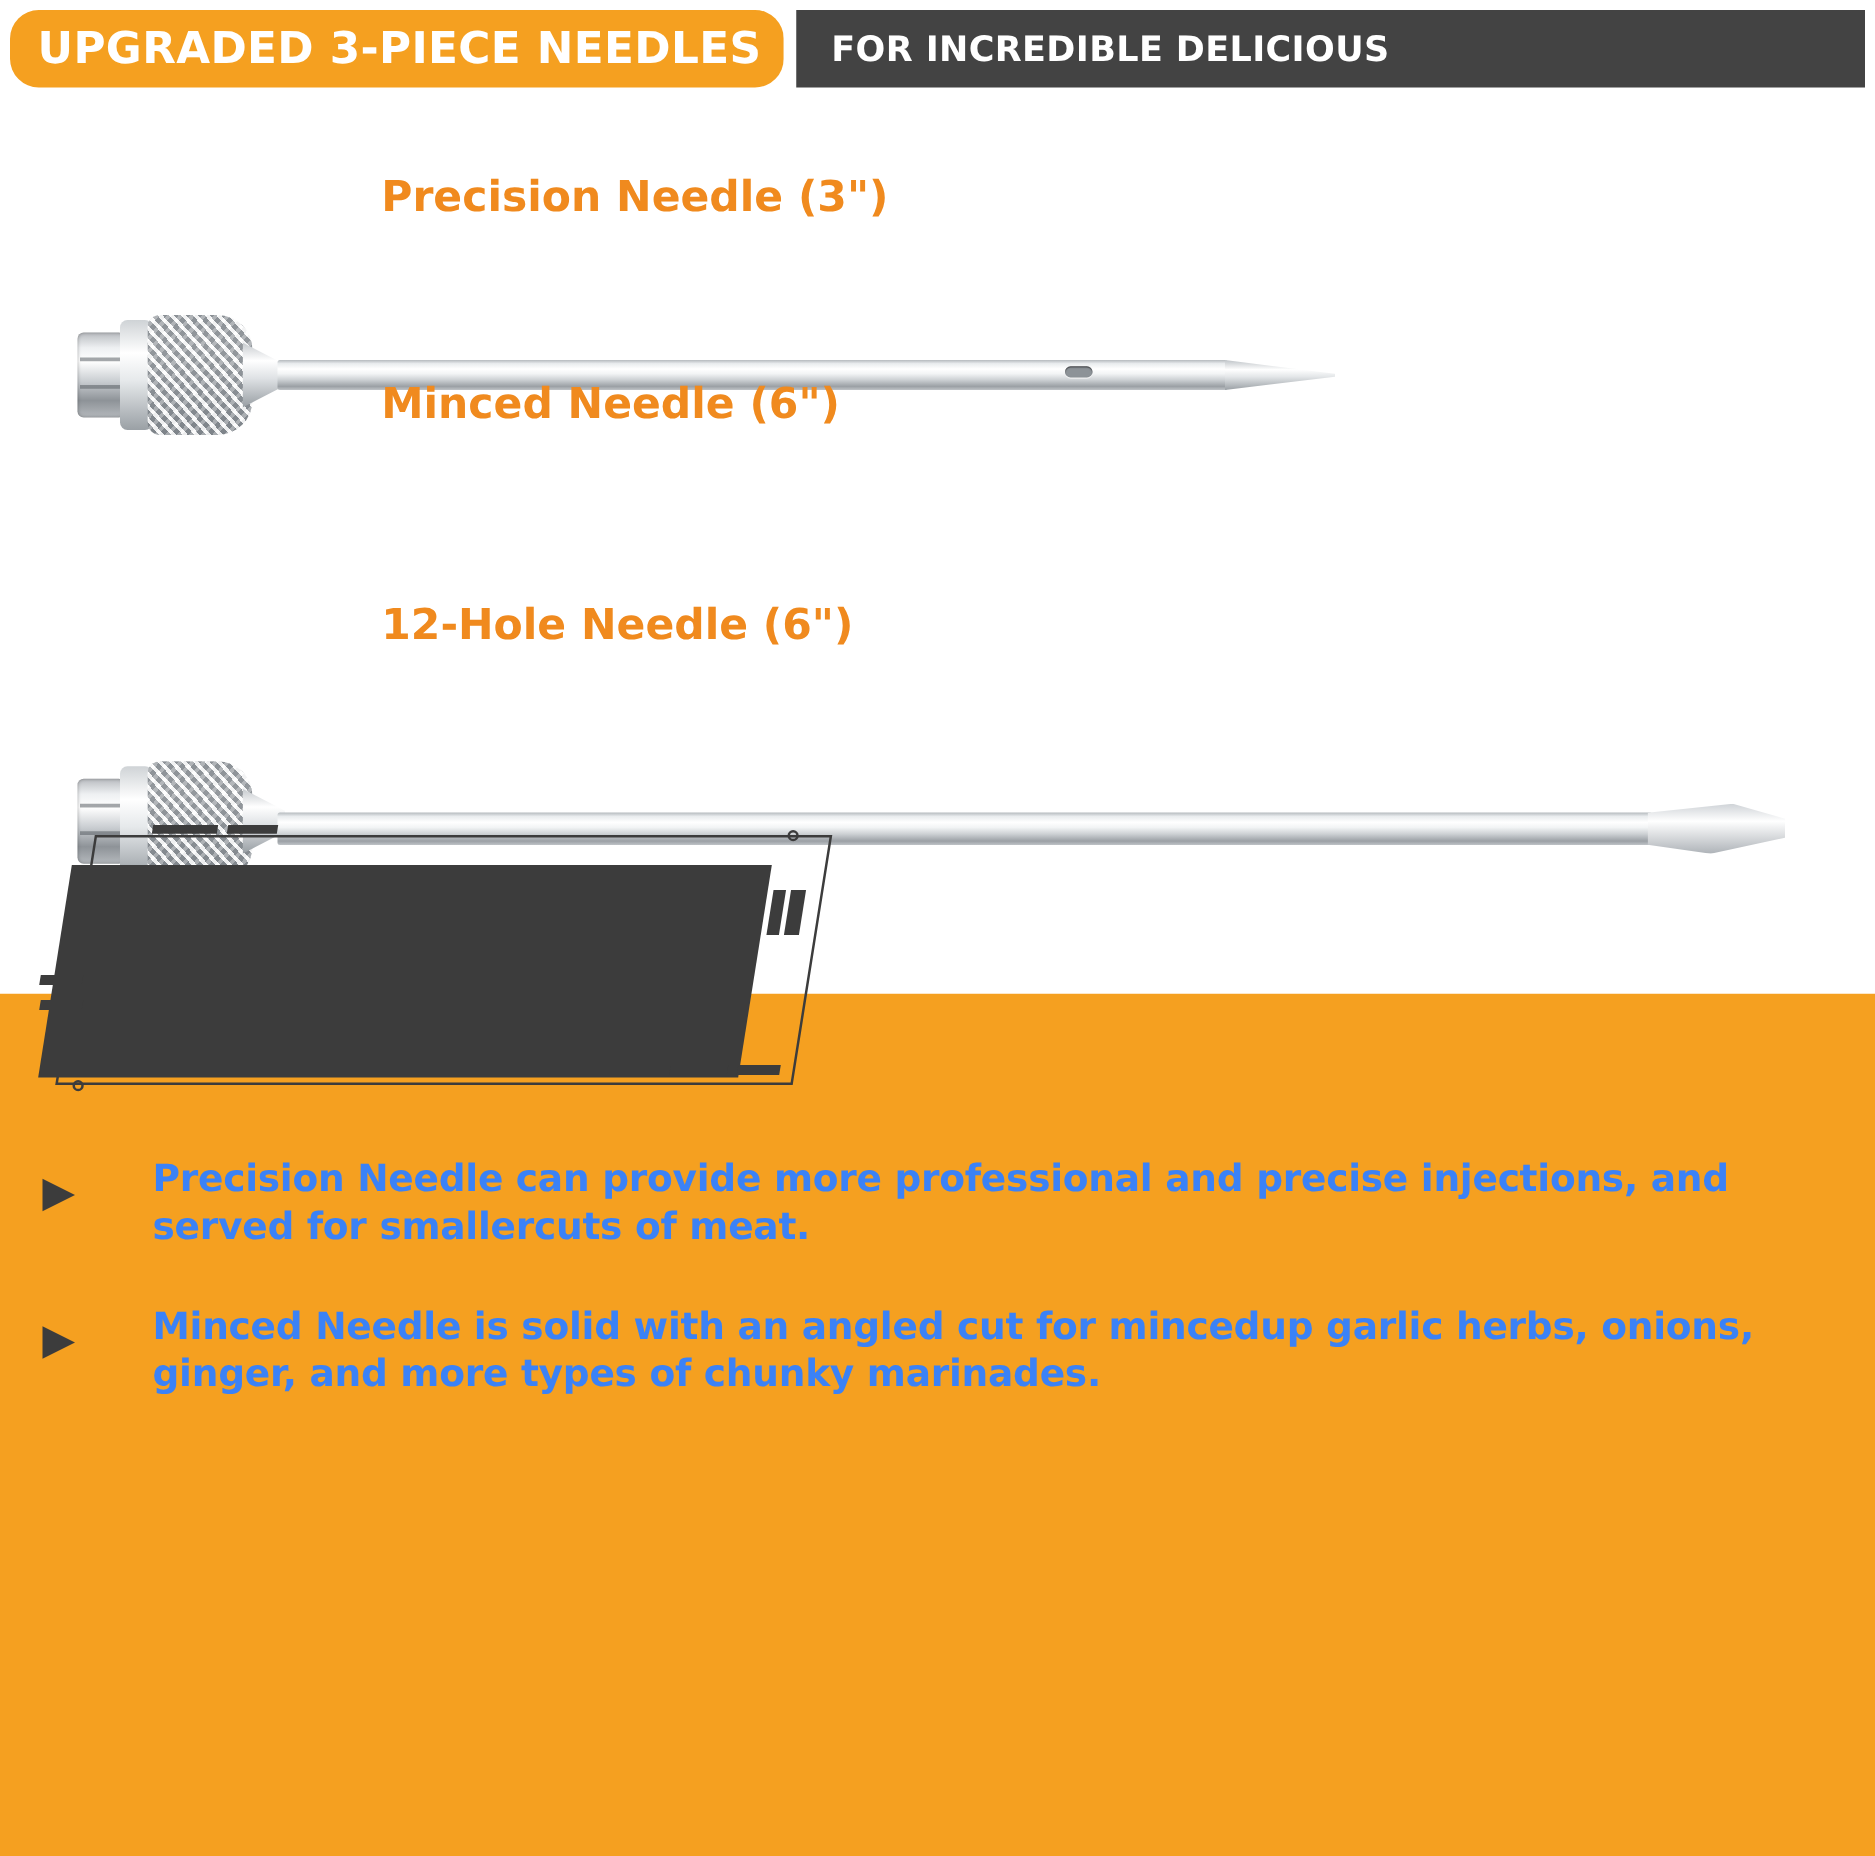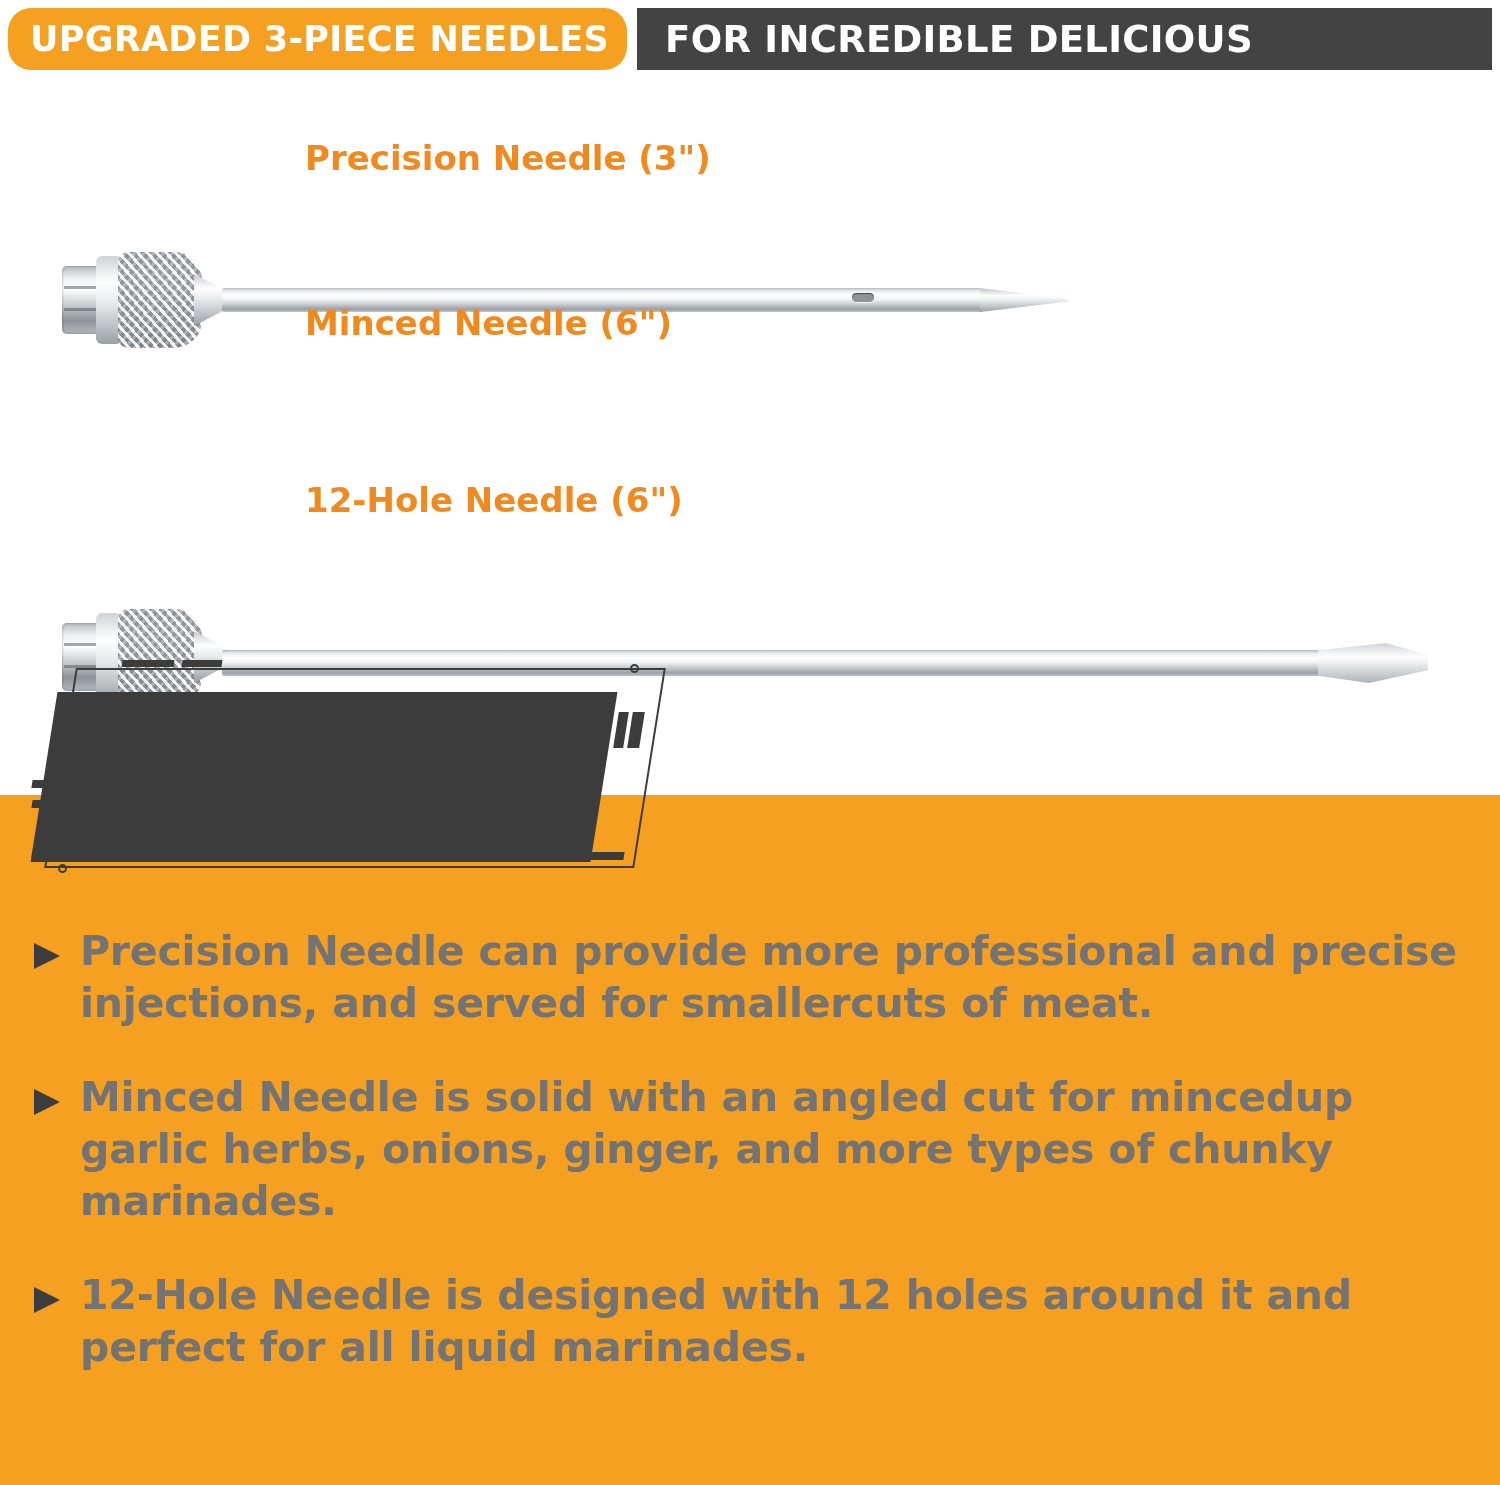--- a/index.html
+++ b/index.html
@@ -37,21 +37,21 @@
     white-space: nowrap;
     border-radius: 23px;
   }
   .banner-gap {
     width: 10px;
     background: #ffffff;
   }
   .banner-right {
     background: #434343;
     color: #ffffff;
-    font-size: 37px;
+    font-size: 28px;
     font-weight: bold;
     letter-spacing: 0.3px;
     display: flex;
     align-items: center;
     padding: 0 18px 0 28px;
     flex: 1;
     white-space: nowrap;
   }
 
   
@@ -223,25 +223,26 @@
     margin-bottom: 42px;
   }
   .arrow {
     width: 34px;
     min-width: 34px;
     margin-top: 14px;
     margin-right: 16px;
   }
   .arrow svg { display: block; }
   .bullet-text {
-    color: #737373;
-    font-size: 41px;
+    color: #3b82f6;
+    font-size: 30px;
     font-weight: bold;
     line-height: 1.27;
     letter-spacing: -0.2px;
+    margin-left: 42px;
   }
 </style>
 </head>
 <body>
 
 <div class="banner">
   <div class="banner-left">UPGRADED 3-PIECE NEEDLES</div>
   <div class="banner-gap"></div>
   <div class="banner-right">FOR INCREDIBLE DELICIOUS</div>
 </div>
@@ -329,22 +330,14 @@
 
   <div class="bullet">
     <span class="arrow">
       <svg width="34" height="34" viewBox="0 0 34 34">
           <polygon points="4,4 30,17 4,30" fill="#3C3C3C"></polygon>
         </svg>
     </span>
     <span class="bullet-text">Minced Needle is solid with an angled cut for mincedup garlic herbs, onions, ginger, and more types of chunky marinades.</span>
   </div>
 
-  <div class="bullet">
-    <span class="arrow">
-      <svg width="34" height="34" viewBox="0 0 34 34">
-          <polygon points="4,4 30,17 4,30" fill="#3C3C3C"></polygon>
-        </svg>
-    </span>
-    <span class="bullet-text">12-Hole Needle is designed with 12 holes around it and perfect for all liquid marinades.</span>
-  </div>
 
 </div>
 
 </body></html>

